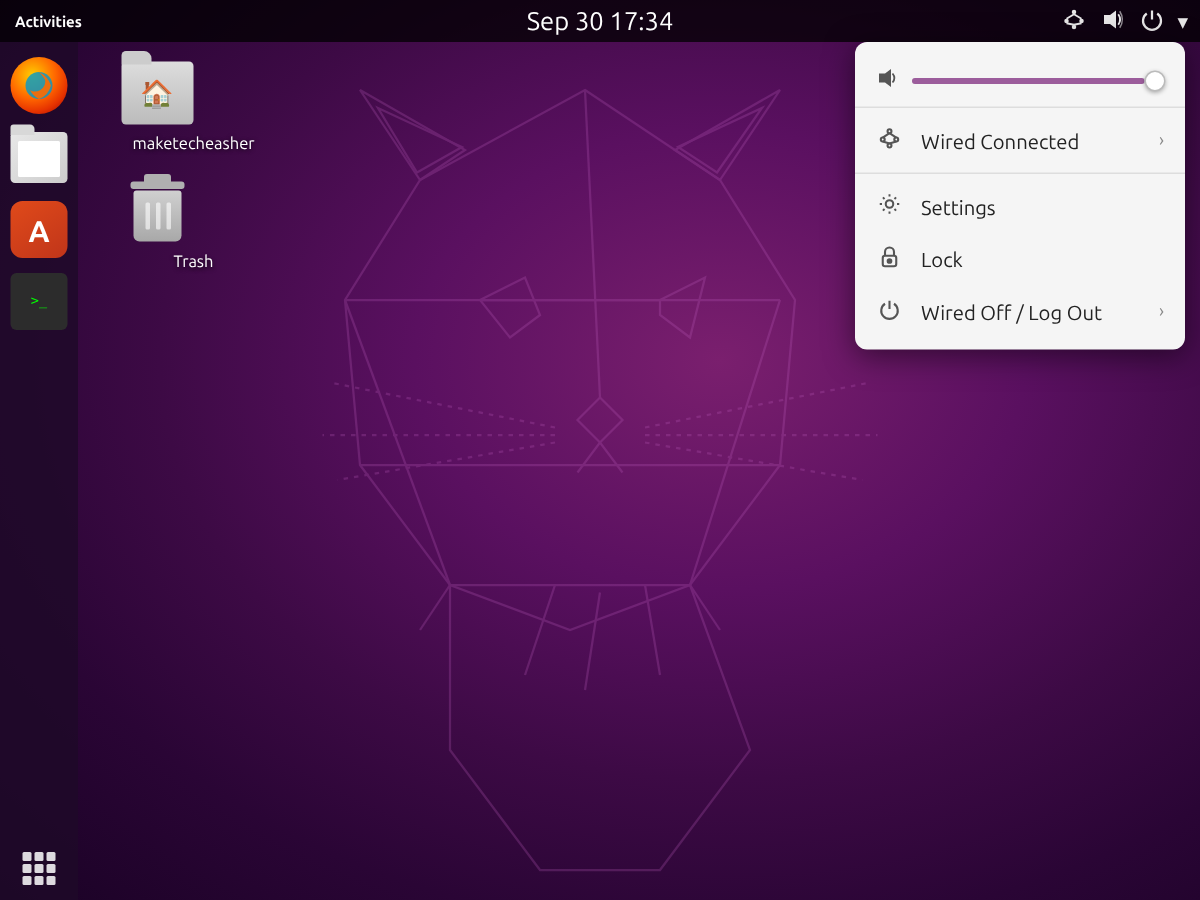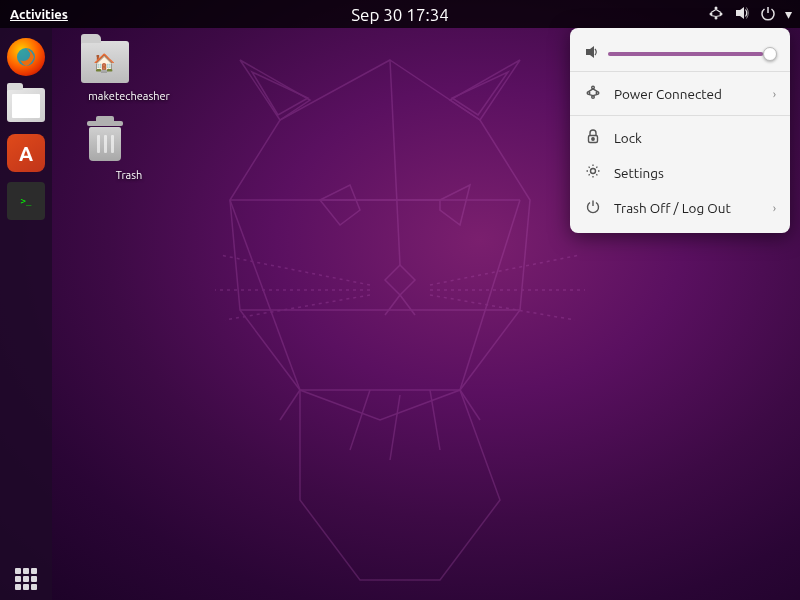--- a/index.html
+++ b/index.html
@@ -40,22 +40,21 @@
       align-items: center;
       justify-content: space-between;
       z-index: 100;
       color: white;
       font-size: 13px;
     }
 
     #topbar-left {
       padding-left: 10px;
       font-weight: bold;
-      font-size: 13px;
-      text-decoration: underline;
+      font-size: 10px;
     }
 
     #topbar-center {
       position: absolute;
       left: 50%;
       transform: translateX(-50%);
       font-size: 17px;
     }
 
     #topbar-right {
@@ -432,53 +431,53 @@
           <circle cx="8" cy="3.5" r="1.3"></circle>
           <circle cx="3.5" cy="9" r="1.3"></circle>
           <circle cx="12.5" cy="9" r="1.3"></circle>
           <circle cx="8" cy="13" r="1.3"></circle>
           <line x1="8" y1="4.8" x2="3.5" y2="7.7"></line>
           <line x1="8" y1="4.8" x2="12.5" y2="7.7"></line>
           <line x1="3.5" y1="10.3" x2="8" y2="11.7"></line>
           <line x1="12.5" y1="10.3" x2="8" y2="11.7"></line>
         </svg>
       </span>
-      <span class="menu-item-label">Power Connected</span>
+      <span class="menu-item-label">Wired Connected</span>
       <span class="menu-item-arrow">›</span>
     </div>
 
     <div class="menu-divider"></div>
+
+    <div class="menu-item">
+      <span class="menu-item-icon">
+        <svg width="16" height="16" viewBox="0 0 16 16" fill="none" stroke="#555" stroke-width="1.4">
+          <circle cx="8" cy="8" r="2.5"></circle>
+          <path d="M8,1.5 L8,3 M8,13 L8,14.5 M1.5,8 L3,8 M13,8 L14.5,8 M3.6,3.6 L4.7,4.7 M11.3,11.3 L12.4,12.4 M12.4,3.6 L11.3,4.7 M4.7,11.3 L3.6,12.4" stroke="#555" stroke-width="1.3"></path>
+        </svg>
+      </span>
+      <span class="menu-item-label">Settings</span>
+    </div>
 
     <div class="menu-item">
       <span class="menu-item-icon">
         <svg width="16" height="16" viewBox="0 0 16 16" fill="none" stroke="#555" stroke-width="1.4">
           <rect x="3.5" y="7.5" width="9" height="7" rx="1.5"></rect>
           <path d="M5,7.5 L5,5 A3,3 0 0 1 11,5 L11,7.5"></path>
           <circle cx="8" cy="11" r="1.2" fill="#555"></circle>
         </svg>
       </span>
       <span class="menu-item-label">Lock</span>
     </div>
 
     <div class="menu-item">
       <span class="menu-item-icon">
         <svg width="16" height="16" viewBox="0 0 16 16" fill="none" stroke="#555" stroke-width="1.4">
-          <circle cx="8" cy="8" r="2.5"></circle>
-          <path d="M8,1.5 L8,3 M8,13 L8,14.5 M1.5,8 L3,8 M13,8 L14.5,8 M3.6,3.6 L4.7,4.7 M11.3,11.3 L12.4,12.4 M12.4,3.6 L11.3,4.7 M4.7,11.3 L3.6,12.4" stroke="#555" stroke-width="1.3"></path>
-        </svg>
-      </span>
-      <span class="menu-item-label">Settings</span>
-    </div>
-
-    <div class="menu-item">
-      <span class="menu-item-icon">
-        <svg width="16" height="16" viewBox="0 0 16 16" fill="none" stroke="#555" stroke-width="1.4">
           <path d="M8,2.5 L8,8"></path>
           <path d="M5,4.5 A5.5,5.5 0 1 0 11,4.5"></path>
         </svg>
       </span>
-      <span class="menu-item-label">Trash Off / Log Out</span>
+      <span class="menu-item-label">Wired Off / Log Out</span>
       <span class="menu-item-arrow">›</span>
     </div>
 
   </div>
 
 </div>
 
 </body></html>

